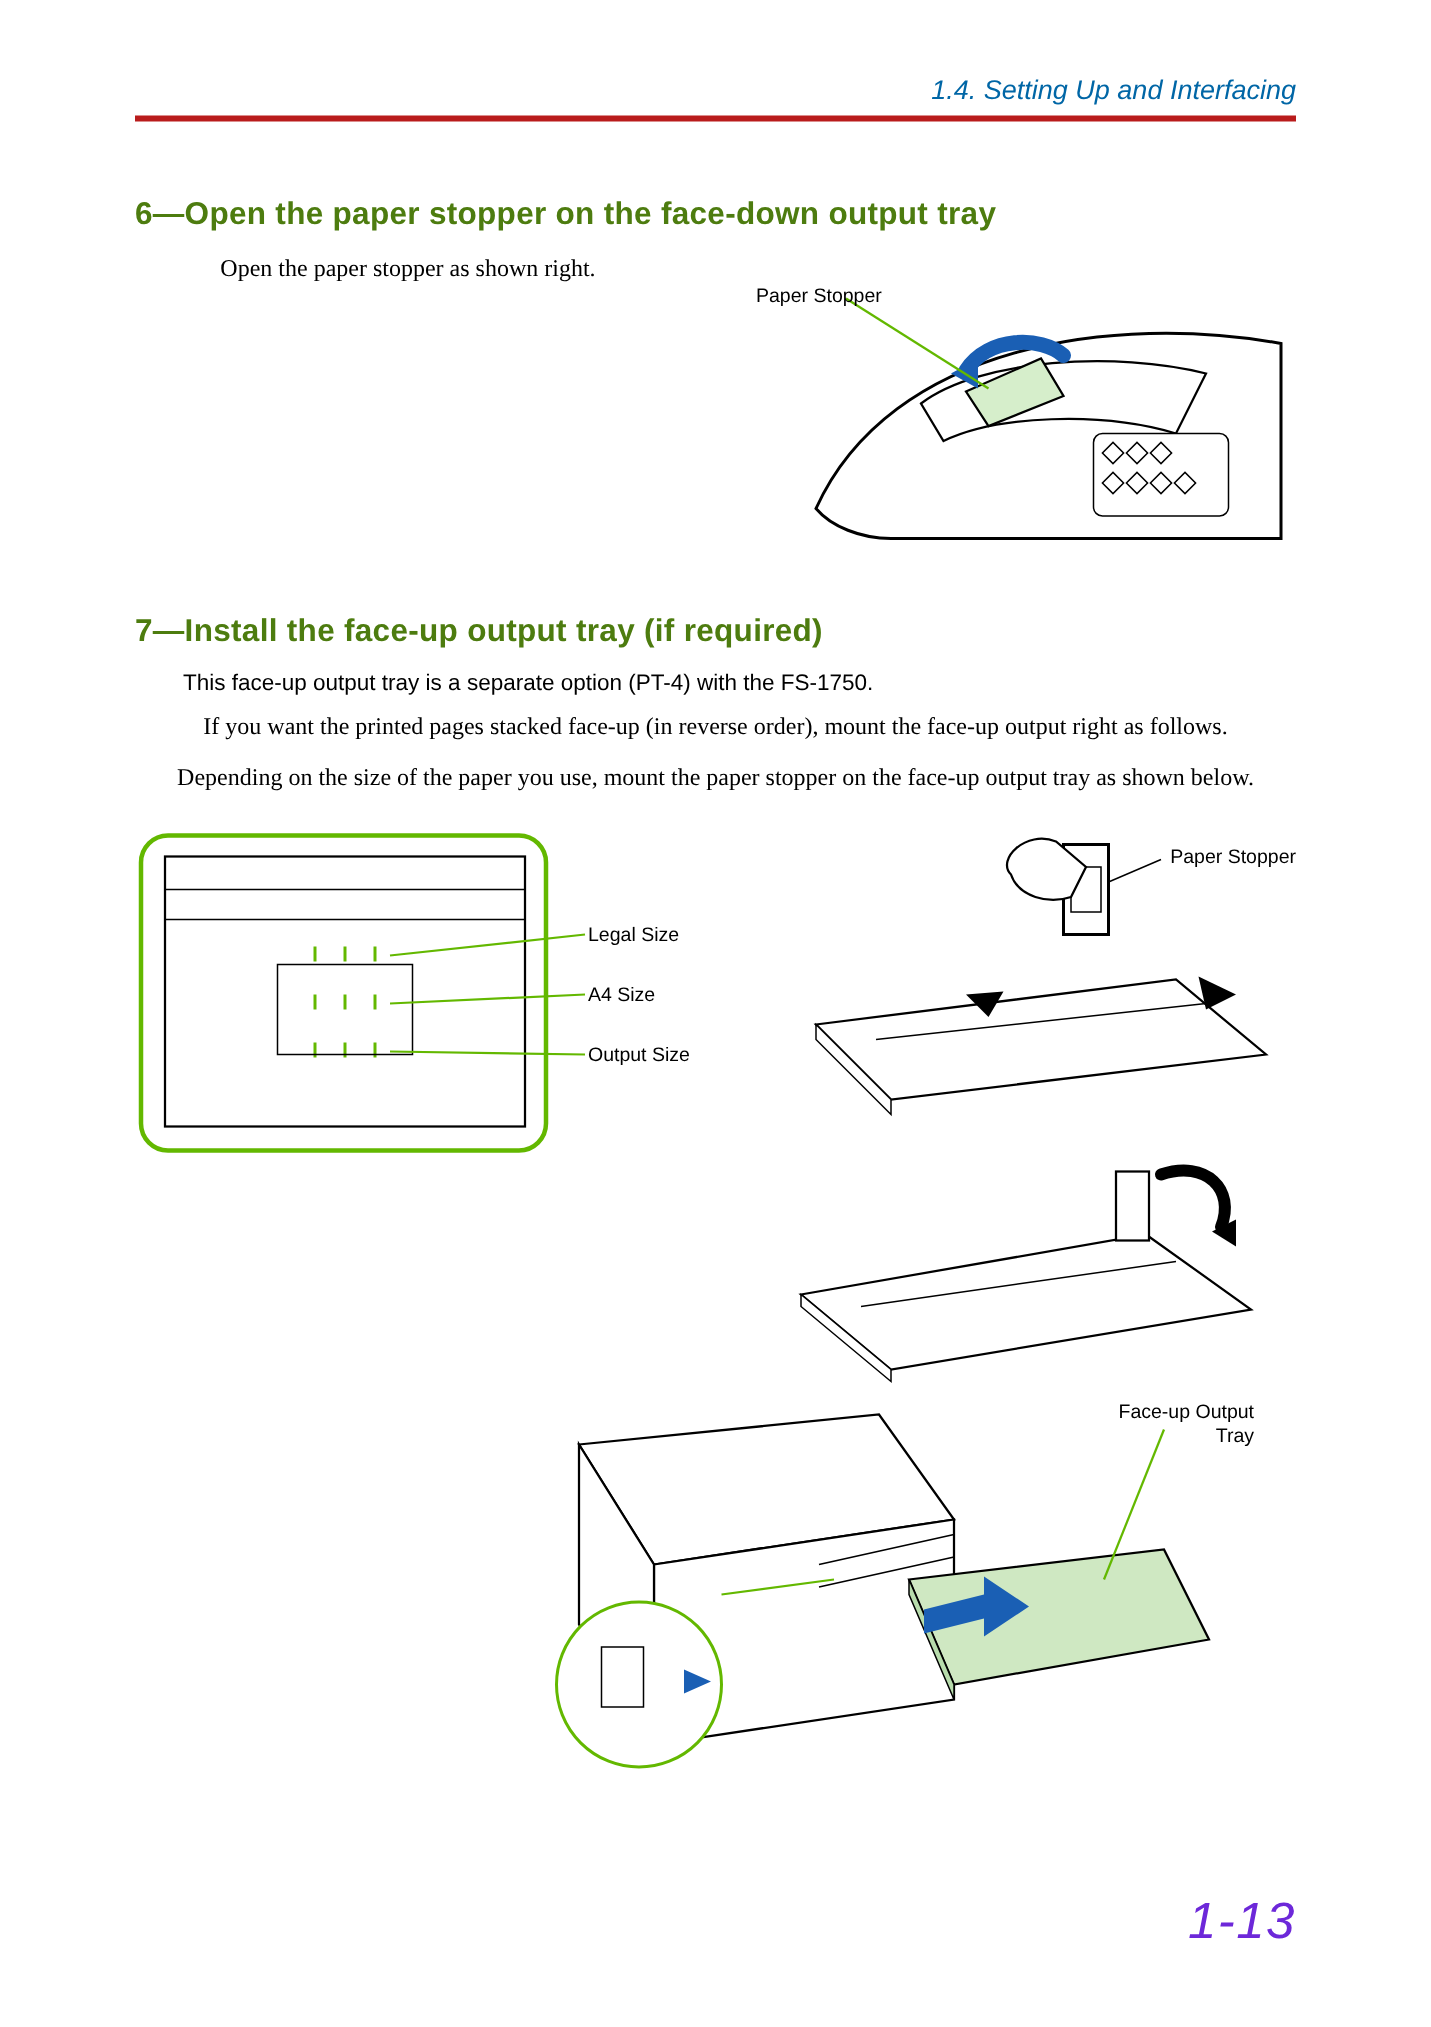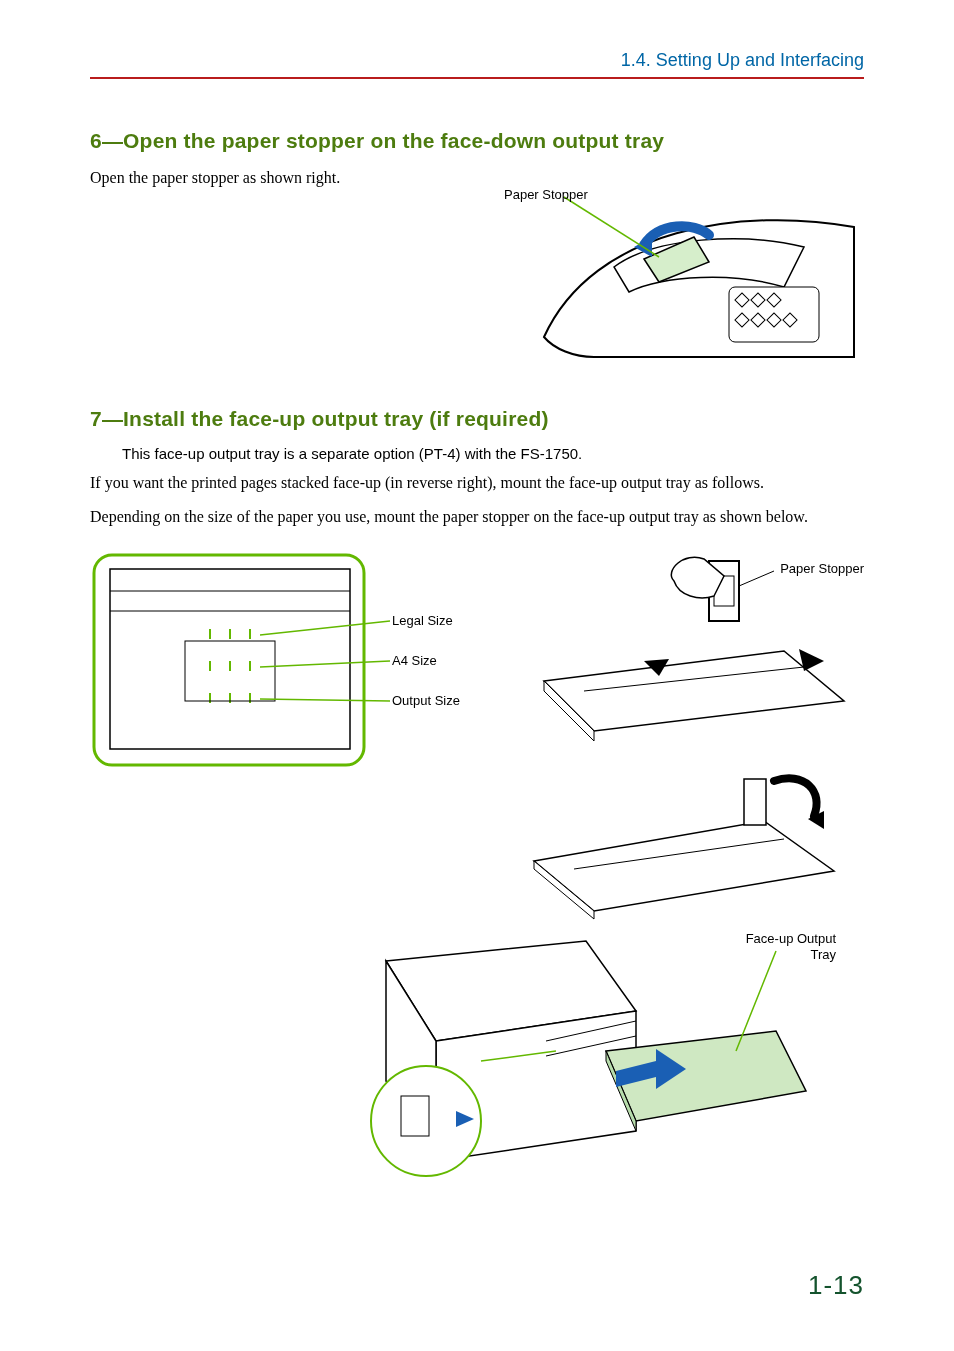--- a/index.html
+++ b/index.html
@@ -14,40 +14,42 @@
     box-sizing: border-box;
   }
   .page {
     padding: 50px 90px 40px 90px;
     box-sizing: border-box;
     height: 100%;
     position: relative;
   }
   .running-head {
     text-align: right;
+    font-style: italic;
     color: #0066a6;
     font-size: 18px;
     font-family: 'Segoe UI', 'Myriad Pro', 'Helvetica Neue', Arial, sans-serif;
     padding-bottom: 6px;
-    border-bottom: 2px solid #b91c1c;
+    border-bottom: 4px solid #b91c1c;
     margin-bottom: 50px;
   }
   h2.step-heading {
     color: #4d7c0f;
     font-family: 'Segoe UI Semibold', 'Myriad Pro', 'Helvetica Neue', Arial, sans-serif;
     font-weight: 700;
     font-size: 21px;
     margin: 0 0 14px 0;
     letter-spacing: 0.2px;
   }
   p.body {
     font-size: 16px;
     line-height: 1.4;
     margin: 0 0 12px 0;
     font-family: Georgia, 'Times New Roman', serif;
+    text-align: center;
   }
   p.note {
     font-family: 'Segoe UI', 'Myriad Pro', Arial, sans-serif;
     font-weight: 400;
     font-size: 15px;
     margin: 6px 0 10px 32px;
   }
   .sec6-row {
     display: flex;
     gap: 30px;
@@ -72,23 +74,24 @@
   .printer-top svg { display:block; }
   .sec7-figs {
     position: relative;
     height: 650px;
     margin-top: 10px;
   }
   .page-number {
     position: absolute;
     right: 90px;
     bottom: 50px;
-    color: #14532d;
+    font-style: italic;
+    color: #6d28d9;
     font-family: 'Segoe UI', 'Myriad Pro', Arial, sans-serif;
-    font-size: 26px;
+    font-size: 34px;
     letter-spacing: 1px;
   }
   
   svg { overflow: visible; }
 </style>
 </head>
 <body>
 
 <div class="page">
 
@@ -125,21 +128,21 @@
           </g>
         </g>
 
         <line x1="80" y1="30" x2="175" y2="90" stroke="#63b800" stroke-width="1.5"></line>
       </svg>
     </div>
   </div>
 
   <h2 class="step-heading">7—Install the face-up output tray (if required)</h2>
   <p class="note">This face-up output tray is a separate option (PT-4) with the FS-1750.</p>
-  <p class="body">If you want the printed pages stacked face-up (in reverse right), mount the face-up output tray as follows.</p>
+  <p class="body">If you want the printed pages stacked face-up (in reverse order), mount the face-up output right as follows.</p>
   <p class="body">Depending on the size of the paper you use, mount the paper stopper on the face-up output tray as shown below.</p>
 
   <div class="sec7-figs">
 
     <div style="position:absolute; left:0; top:10px;">
       <div class="fig">
         <svg width="300" height="230">
 
           <rect x="4" y="4" width="270" height="210" rx="18" fill="none" stroke="#63b800" stroke-width="3"></rect>
 

